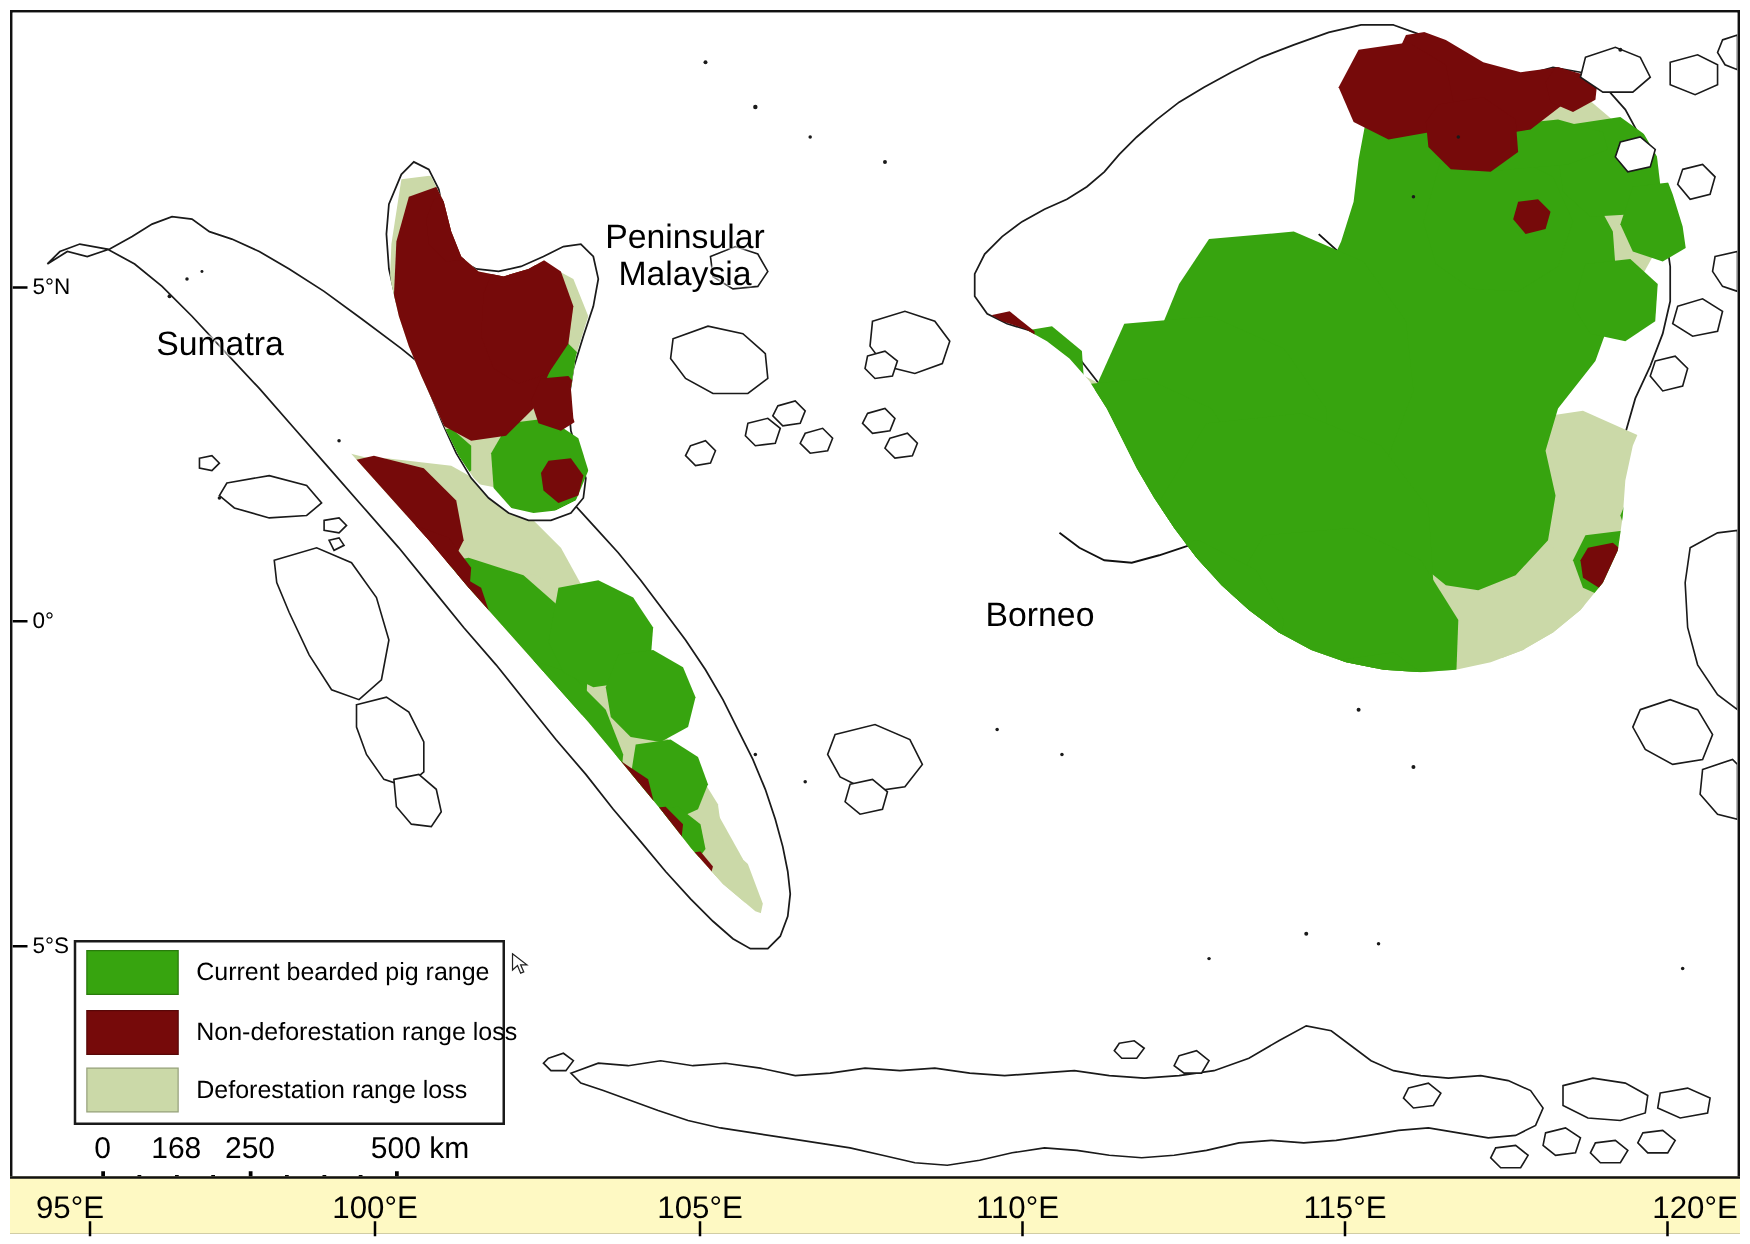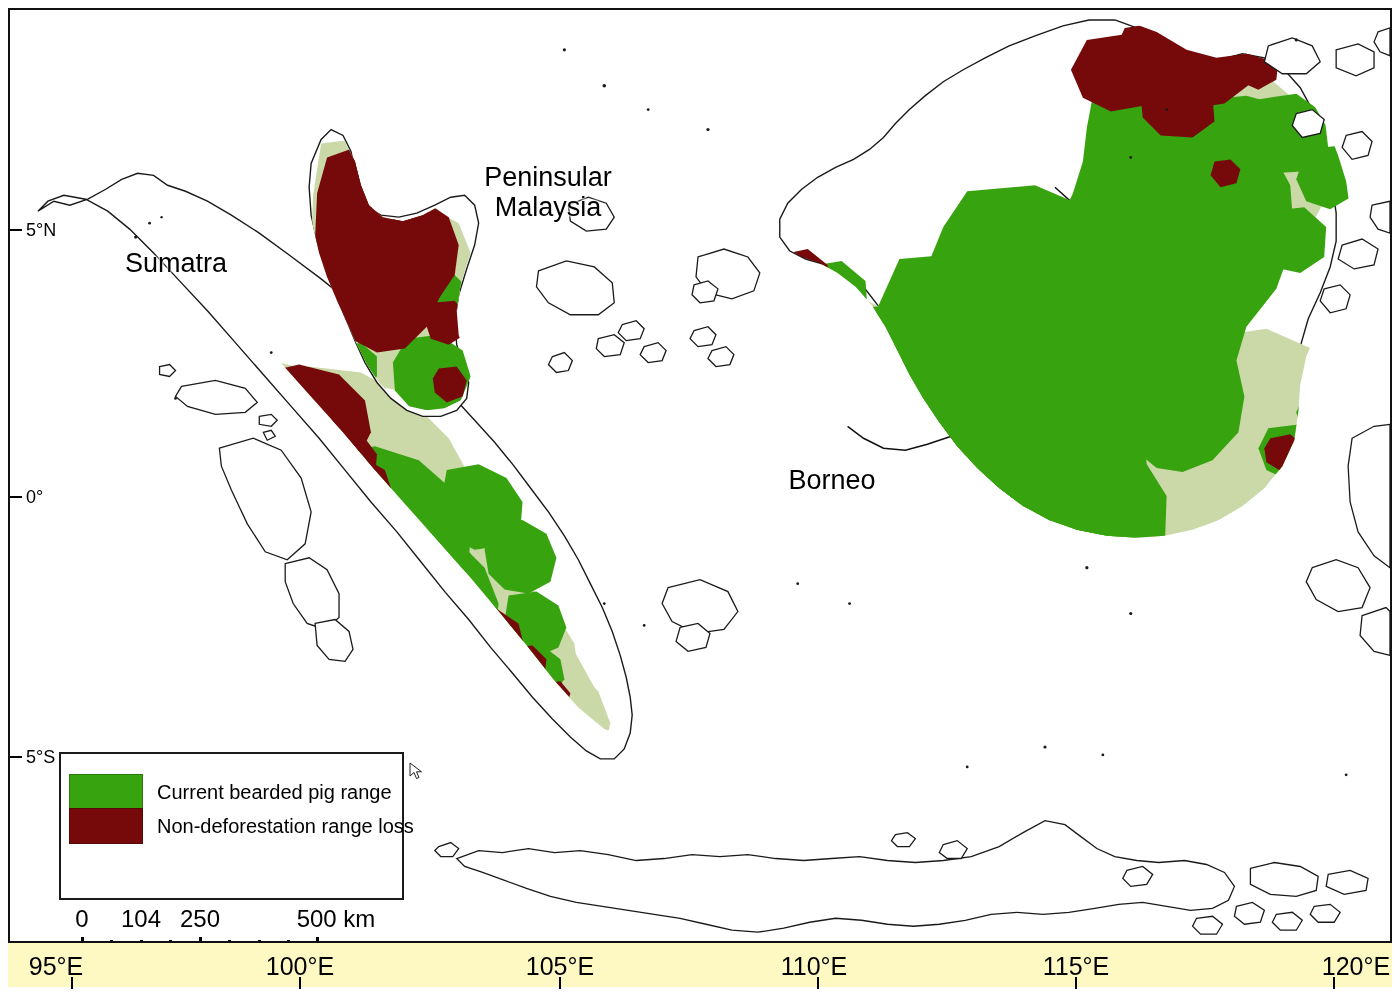--- a/index.html
+++ b/index.html
@@ -49,20 +49,21 @@
   .lat-tick{
     position:absolute;left:0px;width:12px;height:2px;background:#000;
     transform:translateY(-1px);
   }
   
   .place-label{
     position:absolute;color:#000;
     font-size:27px;line-height:1.12;
     text-align:center;white-space:pre;
     text-shadow:0 0 3px #fff,0 0 3px #fff,0 0 2px #fff;
+    margin-top:12px;
   }
   
   #legend{
     position:absolute;left:49px;top:742px;
     width:345px;height:148px;
     border:2px solid #1a1a1a;
     background:#ffffff;
     box-sizing:border-box;
   }
   .legend-row{
@@ -471,37 +472,41 @@
     <div class="place-label" style="left:752px;top:455px;width:140px;">Borneo</div>
 
     <div class="lat-tick" style="top:220px;"></div>
     <div class="lat-label" style="top:220px;">5°N</div>
     <div class="lat-tick" style="top:487px;"></div>
     <div class="lat-label" style="top:487px;">0°</div>
     <div class="lat-tick" style="top:747px;"></div>
     <div class="lat-label" style="top:747px;">5°S</div>
 
     <div id="legend">
-      <div class="legend-row" style="top:20px;">
+      <div class="legend-row" style="top:6px;">
         <span class="swatch" style="background:#37A40F;"></span>
         <span class="legend-text">Current bearded pig range</span>
       </div>
       <div class="legend-row" style="top:54px;">
         <span class="swatch" style="background:#760A0A;"></span>
         <span class="legend-text">Non-deforestation range loss</span>
       </div>
+      <div class="legend-row" style="top:100px;">
+        <span class="swatch" style="background:#CBD9A8;"></span>
+        <span class="legend-text">Deforestation range loss</span>
+      </div>
     </div>
 
     <svg id="legend-cursor" viewBox="0 0 16 18">
       <path d="M1,1 L1,14 L5,10.5 L7.5,16.5 L10,15.5 L7.5,9.8 L12.5,9.8 Z" fill="#ffffff" stroke="#222" stroke-width="1"></path>
     </svg>
 
     <div id="scalebar">
       <div class="sb-num" style="left:23px;">0</div>
-      <div class="sb-num" style="left:82px;">104</div>
+      <div class="sb-num" style="left:82px;">168</div>
       <div class="sb-num" style="left:141px;">250</div>
       <div class="sb-num" style="left:277px;">500 km</div>
       <div class="sb-line"></div>
 
       <div class="sb-tick" style="left:22px;top:32px;height:21px;"></div>
       <div class="sb-tick" style="left:140px;top:32px;height:21px;"></div>
       <div class="sb-tick" style="left:257px;top:32px;height:21px;"></div>
 
       <div class="sb-tick" style="left:51px;top:35px;height:16px;"></div>
       <div class="sb-tick" style="left:81px;top:35px;height:16px;"></div>

